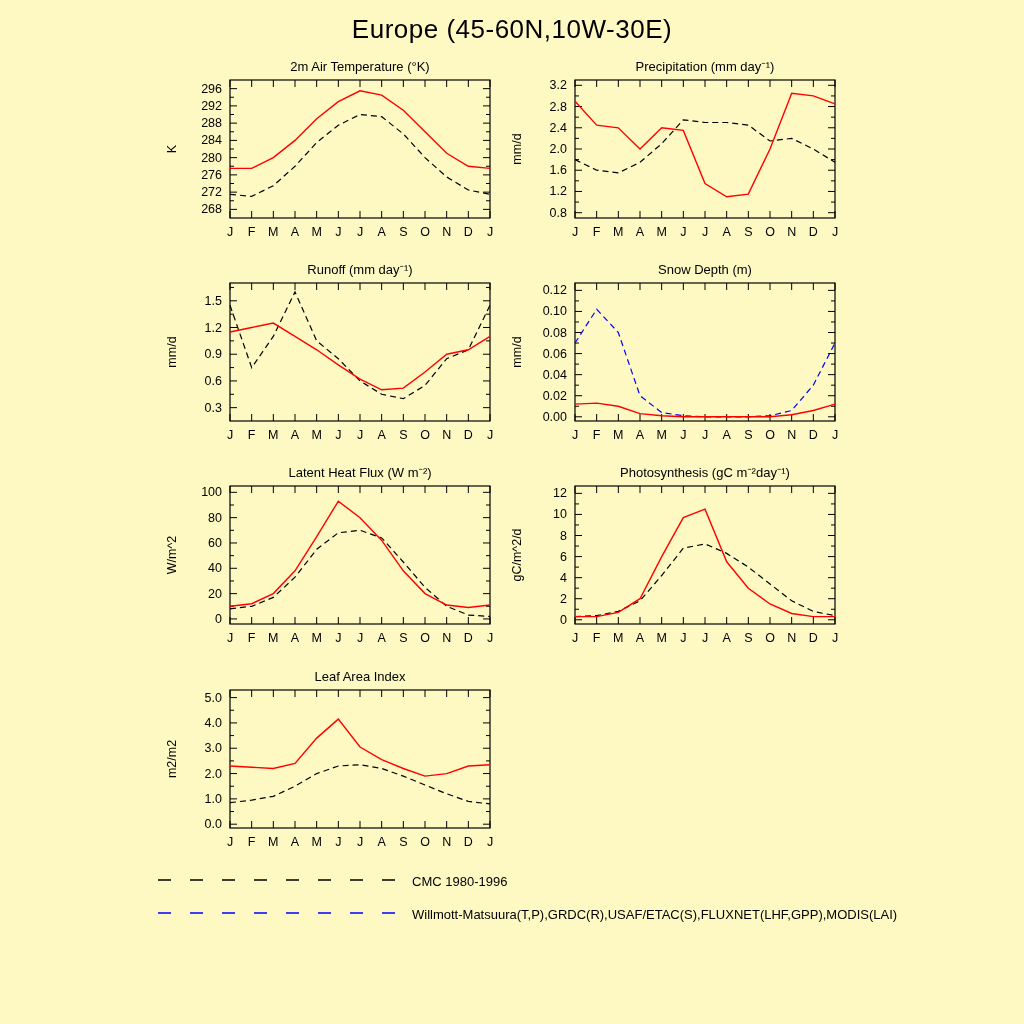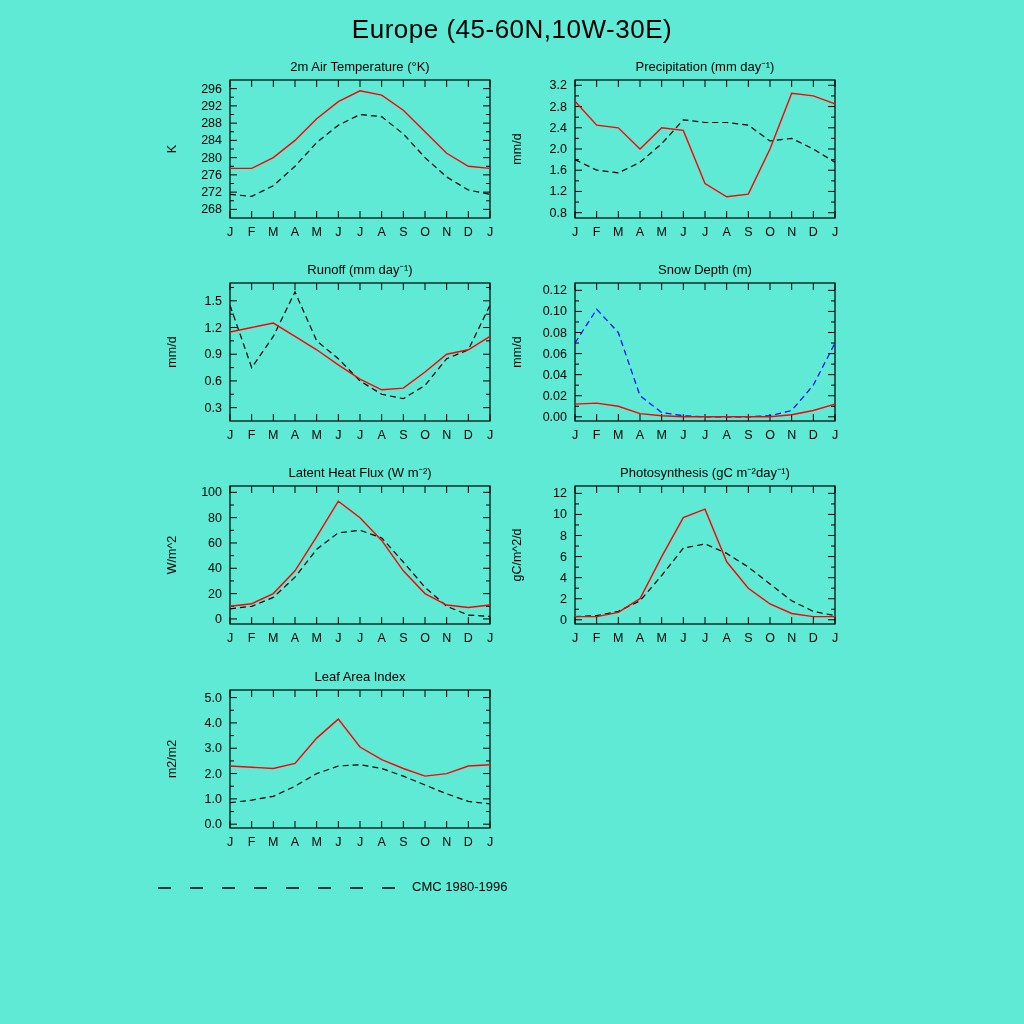--- a/index.html
+++ b/index.html
@@ -1,26 +1,26 @@
 <!DOCTYPE html>
 <html><head>
 <meta charset="utf-8">
 <style>
   html,body{margin:0;padding:0;background:#fff}
-  .page{position:relative;width:1024px;height:1024px;background:#5eead4;
+  .page{position:relative;width:1024px;height:1024px;background:#fef9c3;
         font-family:"Liberation Sans",sans-serif;overflow:hidden;color:#000}
   .main-title{position:absolute;top:14px;left:0;width:100%;text-align:center;
               font-size:26px;letter-spacing:0.5px;color:#000}
   svg.panel{position:absolute;overflow:visible}
   svg text{fill:#000}
   .ctitle{font-size:13px}
   .tick{font-size:12.5px}
   .ylab{font-size:12.5px}
   .legend{position:absolute;left:158px;top:874px;width:860px}
-  .legend-row{display:flex;align-items:flex-end;height:20px;margin-bottom:13px}
+  .legend-row{display:flex;align-items:flex-start;height:20px;margin-bottom:13px}
   .legend-label{font-size:13px;margin-left:14px;white-space:nowrap;color:#000}
 </style>
 </head>
 <body>
 
 <div class="page">
 
   <div class="main-title">Europe (45-60N,10W-30E)</div>
 
   <svg class="panel" style="left:160px;top:58px" width="345" height="200">
@@ -564,15 +564,21 @@
       <polyline points="70.0,98.0 91.7,99.2 113.3,100.5 135.0,95.4 156.7,70.1 178.3,51.1 200.0,79.0 221.7,91.6 243.3,100.5 265.0,108.1 286.7,105.6 308.3,98.0 330.0,96.7" fill="none" stroke="#ff0000" stroke-width="1.4"></polyline>
     </svg>
 
   <div class="legend">
     <div class="legend-row">
       <svg width="240" height="12">
         <line x1="0" y1="6" x2="240" y2="6" stroke-width="1.3" stroke="#000000" stroke-dasharray="13,19"></line>
       </svg>
       <span class="legend-label">CMC 1980-1996</span>
     </div>
+    <div class="legend-row">
+      <svg width="240" height="12">
+        <line x1="0" y1="6" x2="240" y2="6" stroke-width="1.3" stroke="#0000ff" stroke-dasharray="13,19"></line>
+      </svg>
+      <span class="legend-label">Willmott-Matsuura(T,P),GRDC(R),USAF/ETAC(S),FLUXNET(LHF,GPP),MODIS(LAI)</span>
+    </div>
   </div>
 
 </div>
 
 </body></html>

